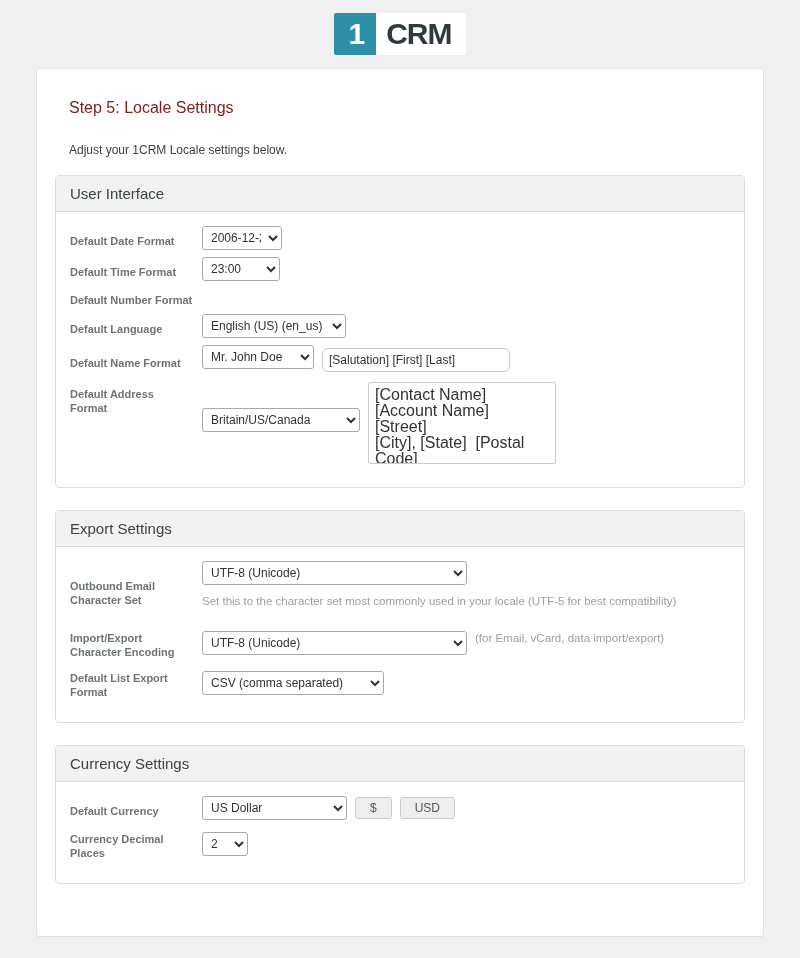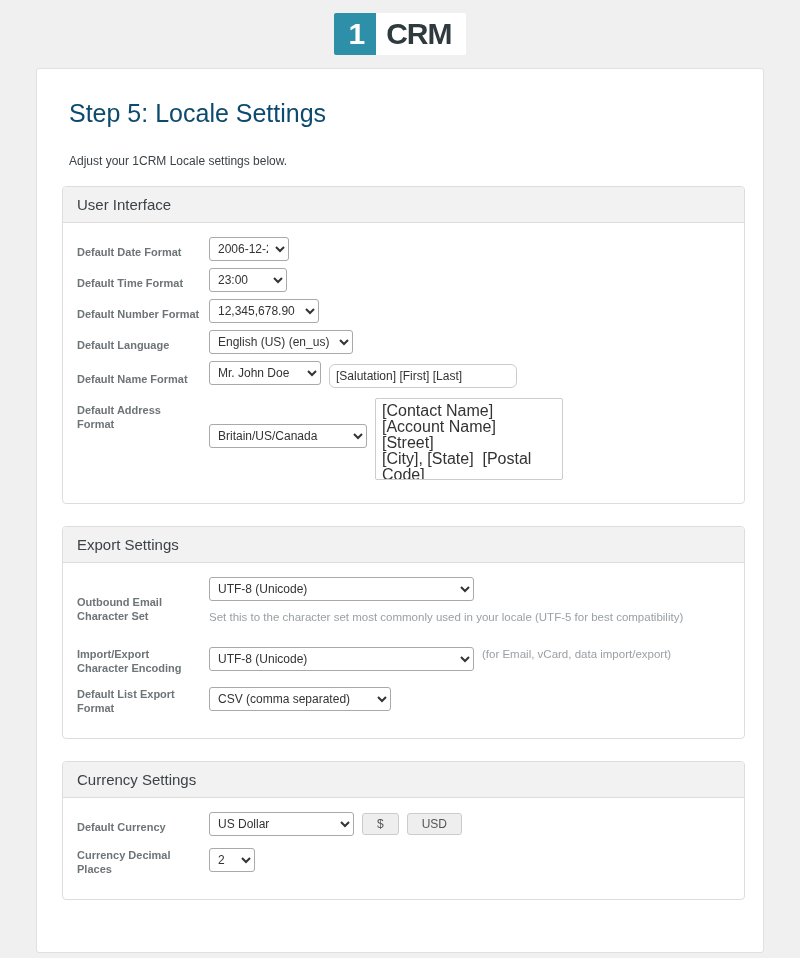--- a/index.html
+++ b/index.html
@@ -51,36 +51,36 @@
   .card {
     background: #ffffff;
     margin: 0 36px 24px 36px;
     border: 1px solid #e0e0e0;
     border-radius: 3px;
     padding: 30px 16px 30px 16px;
     box-sizing: border-box;
     width: 728px;
   }
   h1.page-title {
-    font-size: 25px;
+    font-size: 16px;
     font-weight: normal;
-    color: #0c4a6e;
+    color: #7f1d1d;
     margin: 0 0 26px 0;
     padding: 0 0 0 16px;
   }
   .intro {
     font-size: 12px;
     color: #3a4348;
     padding: 0 0 0 16px;
     margin: 9px 0 18px 0;
   }
   .panel {
     border: 1px solid #dddddd;
     border-radius: 4px;
-    margin: 0 2px 22px 9px;
+    margin: 0 2px 22px 2px;
     background: #ffffff;
   }
   .panel-header {
     background: #f2f2f2;
     border-bottom: 1px solid #dddddd;
     border-radius: 3px 3px 0 0;
     padding: 9px 14px;
     font-size: 15px;
     color: #3a4348;
   }
@@ -205,25 +205,20 @@
         <div class="row-label">Default Time Format</div>
         <div class="row-field">
           <select class="ui" style="width:78px">
             <option>23:00</option>
           </select>
         </div>
       </div>
 
       <div class="row">
         <div class="row-label">Default Number Format</div>
-        <div class="row-field">
-          <select class="ui" style="width:110px">
-            <option>12,345,678.90</option>
-          </select>
-        </div>
       </div>
 
       <div class="row">
         <div class="row-label">Default Language</div>
         <div class="row-field">
           <select class="ui" style="width:144px">
             <option>English (US) (en_us)</option>
           </select>
         </div>
       </div>

